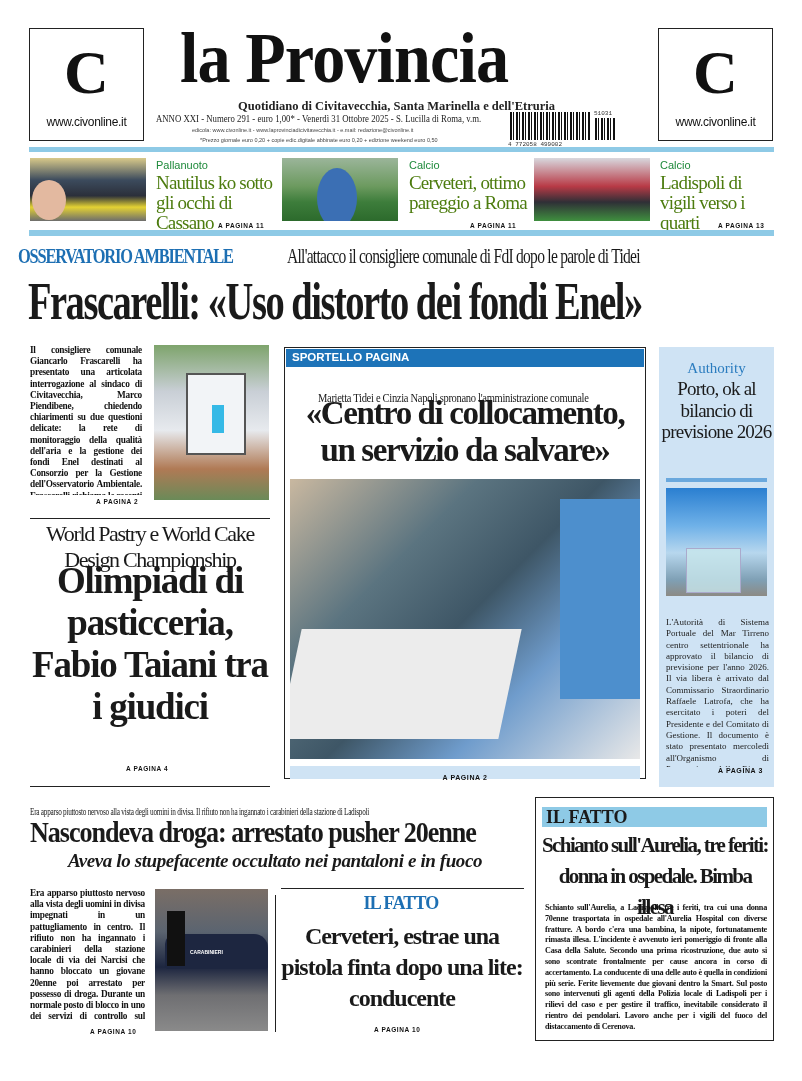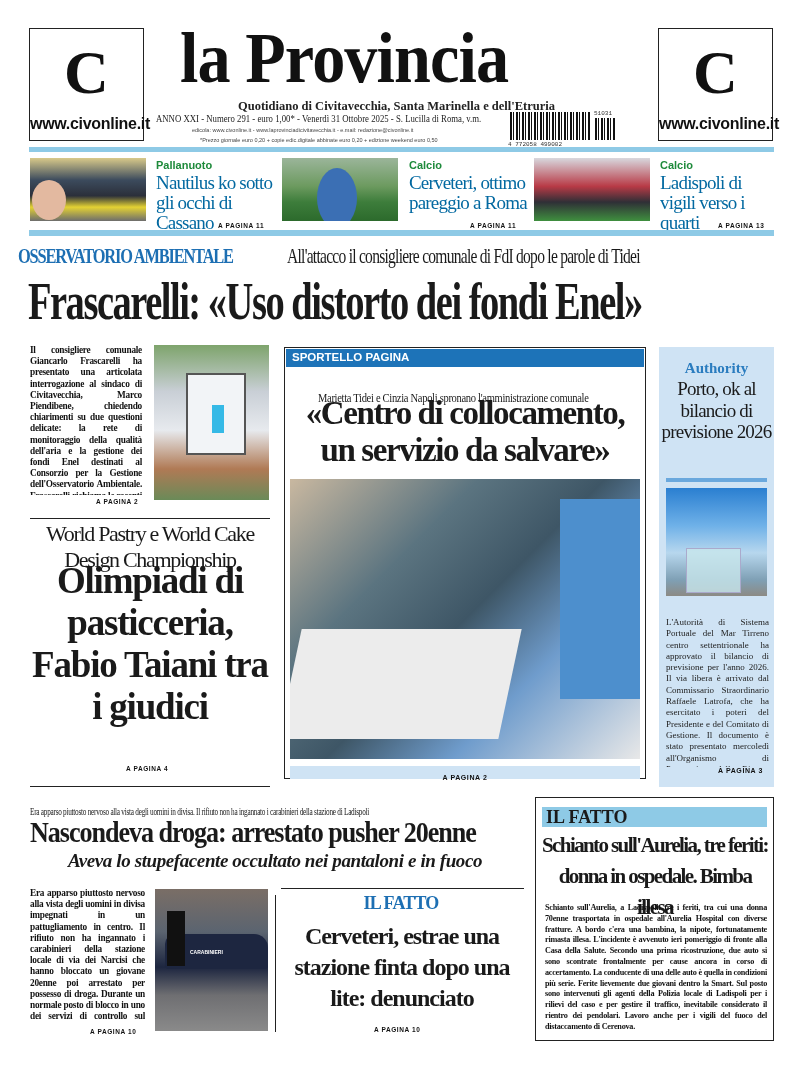--- a/index.html
+++ b/index.html
@@ -4,51 +4,51 @@
 <style>
   * { box-sizing: border-box; margin: 0; padding: 0; }
   html, body { width: 802px; height: 1081px; background: #fff; overflow: hidden; }
   body { position: relative; font-family: "Liberation Serif", "DejaVu Serif", serif; color: #1a1a1a; }
   .abs { position: absolute; }
   .cond { transform-origin: left top; white-space: nowrap; display: inline-block; }
 
   
   .logo-box { border: 1.5px solid #222; background: #fff; text-align: center; }
   .logo-c { font-family: "Liberation Serif", serif; font-weight: bold; font-size: 62px; line-height: 70px; color: #111; }
-  .logo-url { font-family: "Liberation Sans", sans-serif; font-weight: bold; font-size: 16px; letter-spacing: -0.3px; color: #111; }
+  .logo-url { font-family: "Liberation Sans", sans-serif; font-weight: normal; font-size: 12px; letter-spacing: -0.3px; color: #111; }
   .masthead-title { font-family: "Liberation Serif", serif; font-weight: bold; font-size: 72px; letter-spacing: -1px; line-height: 1; color: #111; transform: scaleX(0.92); transform-origin: left top; }
   .tagline { font-weight: bold; font-size: 12.5px; color: #222; }
   .issue-line { font-size: 9.5px; color: #222; white-space: nowrap; }
   .tiny-line { font-family: "Liberation Sans", sans-serif; font-size: 5.5px; color: #444; white-space: nowrap; }
   .barcode { background: repeating-linear-gradient(90deg, #111 0 2px, #fff 2px 3px, #111 3px 4px, #fff 4px 6px); }
   .bar-num { font-family: "Liberation Mono", monospace; font-size: 6px; color: #333; }
   .blue-rule { background: #8ecae6; height: 6px; }
 
   
-  .kicker-green { font-family: "Liberation Sans", sans-serif; font-weight: bold; font-size: 11px; color: #1e8a3b; }
-  .strip-title { font-size: 19px; line-height: 20px; letter-spacing: -0.8px; color: #0369a1; }
+  .kicker-green { font-family: "Liberation Sans", sans-serif; font-weight: normal; font-size: 11px; color: #1e8a3b; }
+  .strip-title { font-size: 19px; line-height: 20px; letter-spacing: -0.8px; color: #4d7c0f; }
   .apag { font-family: "Liberation Sans", sans-serif; font-weight: bold; font-size: 6.5px; letter-spacing: 0.6px; color: #111; white-space: nowrap; }
 
   
   .ph { overflow: hidden; }
   .ph-crowd { background: linear-gradient(180deg, #d8c98a 0%, #3c4b5d 35%, #2b2f3a 60%, #e4d233 78%, #6d6d6d 100%); }
   .ph-coach { background: linear-gradient(180deg, #9bb59a 0%, #6c9a5f 45%, #3d7d3b 70%, #2c6a2c 100%); }
   .ph-rugby { background: linear-gradient(180deg, #d8d8de 0%, #b83a46 45%, #2f2f36 70%, #3f8f3f 100%); }
   .ph-sign { background: linear-gradient(180deg, #7ea46c 0%, #c9cfd6 30%, #e7eaee 55%, #b07a55 80%, #6a8a58 100%); }
   .ph-office { background: linear-gradient(135deg, #c9b8a0 0%, #5b7480 30%, #3e5666 50%, #6f9ccc 70%, #e8e8e8 100%); }
   .ph-port { background: linear-gradient(180deg, #2a7fd1 0%, #6fb1e8 35%, #b7d7ee 60%, #7fa0b5 85%, #8c8a84 100%); }
   .ph-cara { background: linear-gradient(180deg, #7a6e66 0%, #5b6470 30%, #1d2640 55%, #6f6f72 75%, #8a8a8a 100%); }
   .ph-person { position: absolute; border-radius: 50%; }
 
   .rule { background: #222; }
   .body-text { font-size: 9.3px; line-height: 11.2px; text-align: justify; color: #111; font-weight: bold; letter-spacing: -0.25px; }
   .light-text { font-size: 9.5px; line-height: 11.6px; text-align: justify; color: #222; }
 
   .section-bar-blue { background: #1d73b8; color: #fff; font-family: "Liberation Sans", sans-serif; font-weight: bold; font-size: 11.5px; padding: 2px 6px; }
-  .h-blue { color: #1d6fb3; font-weight: bold; }
+  .h-blue { color: #1d6fb3; font-weight: normal; }
 </style>
 </head>
 <body>
 
 <div class="abs logo-box" style="left:29px;top:28px;width:115px;height:113px;">
   <div class="logo-c" style="margin-top:8px;">C</div>
   <div class="logo-url" style="margin-top:8px;">www.civonline.it</div>
 </div>
 <div class="abs logo-box" style="left:658px;top:28px;width:115px;height:113px;">
   <div class="logo-c" style="margin-top:8px;">C</div>
@@ -149,20 +149,20 @@
 <div class="abs apag" style="left:90px;top:1028px;">A PAGINA 10</div>
 <div class="abs ph ph-cara" style="left:155px;top:889px;width:113px;height:142px;">
   <div style="position:absolute;left:10px;top:45px;width:103px;height:35px;background:#1d2640;border-radius:10px 14px 4px 4px;"></div>
   <div style="position:absolute;left:35px;top:60px;font-family:'Liberation Sans',sans-serif;font-size:5px;color:#fff;font-weight:bold;">CARABINIERI</div>
   <div style="position:absolute;left:12px;top:22px;width:18px;height:55px;background:#111;"></div>
 </div>
 
 <div class="abs rule" style="left:281px;top:888px;width:243px;height:1px;"></div>
 <div class="abs rule" style="left:275px;top:895px;width:1px;height:137px;"></div>
 <div class="abs" style="left:276px;top:893px;width:250px;text-align:center;color:#1d6fb3;font-weight:bold;font-size:18px;letter-spacing:-0.8px;">IL FATTO</div>
-<div class="abs" style="left:280px;top:921px;width:244px;text-align:center;font-weight:bold;font-size:24px;line-height:31px;letter-spacing:-1px;">Cerveteri, estrae una stazione finta dopo una lite: denunciato</div>
+<div class="abs" style="left:280px;top:921px;width:244px;text-align:center;font-weight:bold;font-size:24px;line-height:31px;letter-spacing:-1px;">Cerveteri, estrae una pistola finta dopo una lite: conducente</div>
 <div class="abs apag" style="left:374px;top:1026px;">A PAGINA 10</div>
 
 <div class="abs" style="left:535px;top:797px;width:239px;height:244px;border:1.8px solid #222;"></div>
 <div class="abs" style="left:542px;top:807px;width:225px;height:20px;background:#8ecae6;"></div>
 <div class="abs" style="left:546px;top:807px;font-weight:bold;font-size:18px;line-height:20px;color:#1a1a1a;">IL FATTO</div>
 <div class="abs" style="left:540px;top:830px;width:230px;text-align:center;font-weight:bold;font-size:21px;line-height:31px;letter-spacing:-1.6px;">Schianto sull'Aurelia, tre feriti: donna in ospedale. Bimba illesa</div>
 <div class="abs body-text" style="left:545px;top:903px;width:222px;height:130px;overflow:hidden;font-size:8.2px;line-height:10.8px;">Schianto sull'Aurelia, a Ladispoli: tre i feriti, tra cui una donna 70enne trasportata in ospedale all'Aurelia Hospital con diverse fratture. A bordo c'era una bambina, la nipote, fortunatamente rimasta illesa. L'incidente è avvenuto ieri pomeriggio di fronte alla Casa della Salute. Secondo una prima ricostruzione, due auto si sono scontrate frontalmente per cause ancora in corso di accertamento. La conducente di una delle auto è quella in condizioni più serie. Ferite lievemente due giovani dentro la Smart. Sul posto sono intervenuti gli agenti della Polizia locale di Ladispoli per i rilievi del caso e per gestire il traffico, inevitabile considerato il rientro dei pendolari. Lavoro anche per i vigili del fuoco del distaccamento di Cerenova.</div>
 
 </body></html>

